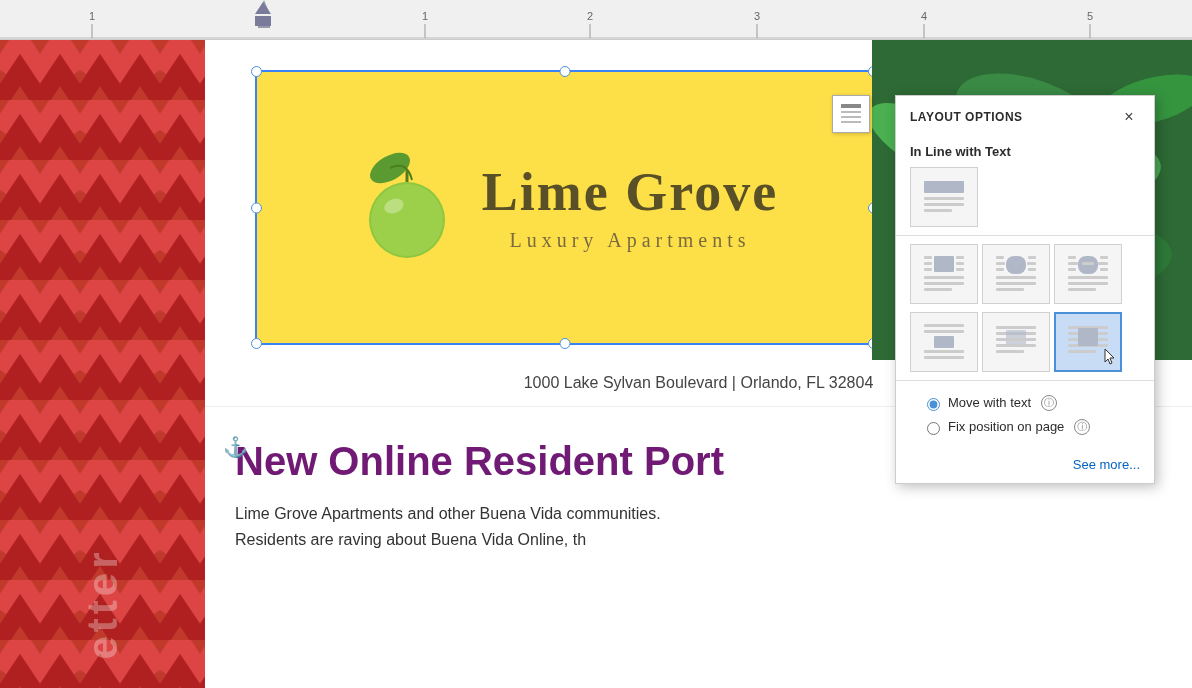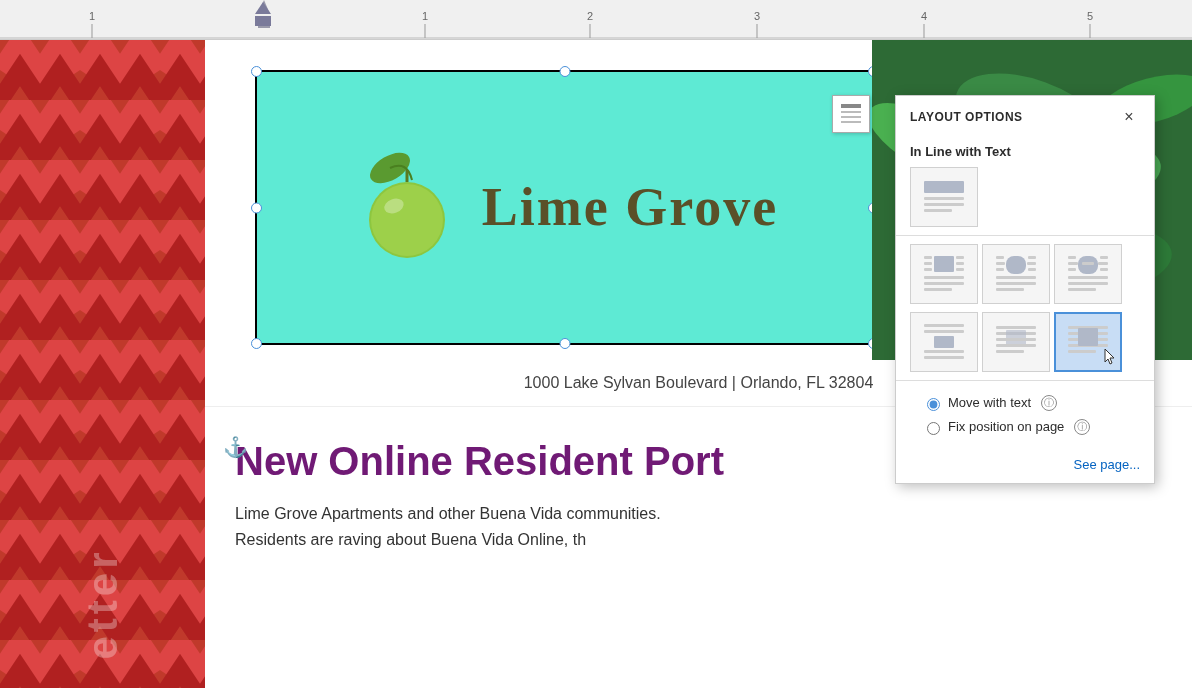--- a/index.html
+++ b/index.html
@@ -218,21 +218,21 @@
     
     <div style="position:absolute;bottom:60px;left:0;right:0;display:flex;justify-content:center;align-items:center;transform:rotate(-90deg);transform-origin:center center;">
       <span style="font-size:42px;font-weight:700;color:rgba(255,255,255,0.3);letter-spacing:4px;white-space:nowrap;">etter</span>
     </div>
   </div>
 
   <div style="position:absolute;left:205px;top:0;right:0;background:white;min-height:648px;">
 
     <div style="position:relative;height:320px;width:100%;overflow:hidden;">
 
-      <div style="position:absolute;left:50px;top:30px;width:620px;height:275px;background:#5eead4;border:2px solid #000000;">
+      <div style="position:absolute;left:50px;top:30px;width:620px;height:275px;background:#fde047;border:2px solid #3b82f6;">
 
         <div style="position:absolute;left:-6px;top:-6px;width:11px;height:11px;background:white;border:1.5px solid #4a90d9;border-radius:50%;"></div>
 
         <div style="position:absolute;left:50%;top:-6px;transform:translateX(-50%);width:11px;height:11px;background:white;border:1.5px solid #4a90d9;border-radius:50%;"></div>
 
         <div style="position:absolute;right:-6px;top:-6px;width:11px;height:11px;background:white;border:1.5px solid #4a90d9;border-radius:50%;"></div>
 
         <div style="position:absolute;left:-6px;top:50%;transform:translateY(-50%);width:11px;height:11px;background:white;border:1.5px solid #4a90d9;border-radius:50%;"></div>
 
         <div style="position:absolute;right:-6px;top:50%;transform:translateY(-50%);width:11px;height:11px;background:white;border:1.5px solid #4a90d9;border-radius:50%;"></div>
@@ -253,20 +253,23 @@
             <circle cx="55" cy="70" r="38" fill="#8dc63f"></circle>
             <circle cx="55" cy="70" r="36" fill="#9dd04a"></circle>
 
             <ellipse cx="42" cy="56" rx="10" ry="7" fill="rgba(255,255,255,0.3)" transform="rotate(-20 42 56)"></ellipse>
 
             <line x1="55" y1="32" x2="55" y2="20" stroke="#5a7a20" stroke-width="3"></line>
           </svg>
           <div>
             <div style="font-size:54px;font-weight:900;color:#5a5028;font-family:Georgia,serif;letter-spacing:2px;line-height:1.1;">
               <span>Lime Grove</span>
+            </div>
+            <div style="font-size:20px;color:#7a6a40;font-family:Georgia,serif;letter-spacing:5px;text-align:center;margin-top:6px;">
+              <span>Luxury Apartments</span>
             </div>
           </div>
         </div>
       </div>
 
       <div style="position:absolute;right:0;top:0;width:320px;height:320px;overflow:hidden;">
         <svg width="320" height="320" viewBox="0 0 320 320">
           <rect width="320" height="320" fill="#2d6a35"></rect>
 
           <ellipse cx="160" cy="80" rx="80" ry="40" fill="#3a8a45" transform="rotate(20 160 80)"></ellipse>
@@ -428,15 +431,15 @@
       <span class="info-icon">ⓘ</span>
     </div>
     <div class="radio-row">
       <input type="radio" name="position" style="">
       <span class="radio-label">Fix position on page</span>
       <span class="info-icon">ⓘ</span>
     </div>
   </div>
 
   <div class="see-more-link">
-    <a>See page...</a>
+    <a>See more...</a>
   </div>
 </div>
 
 </body></html>

